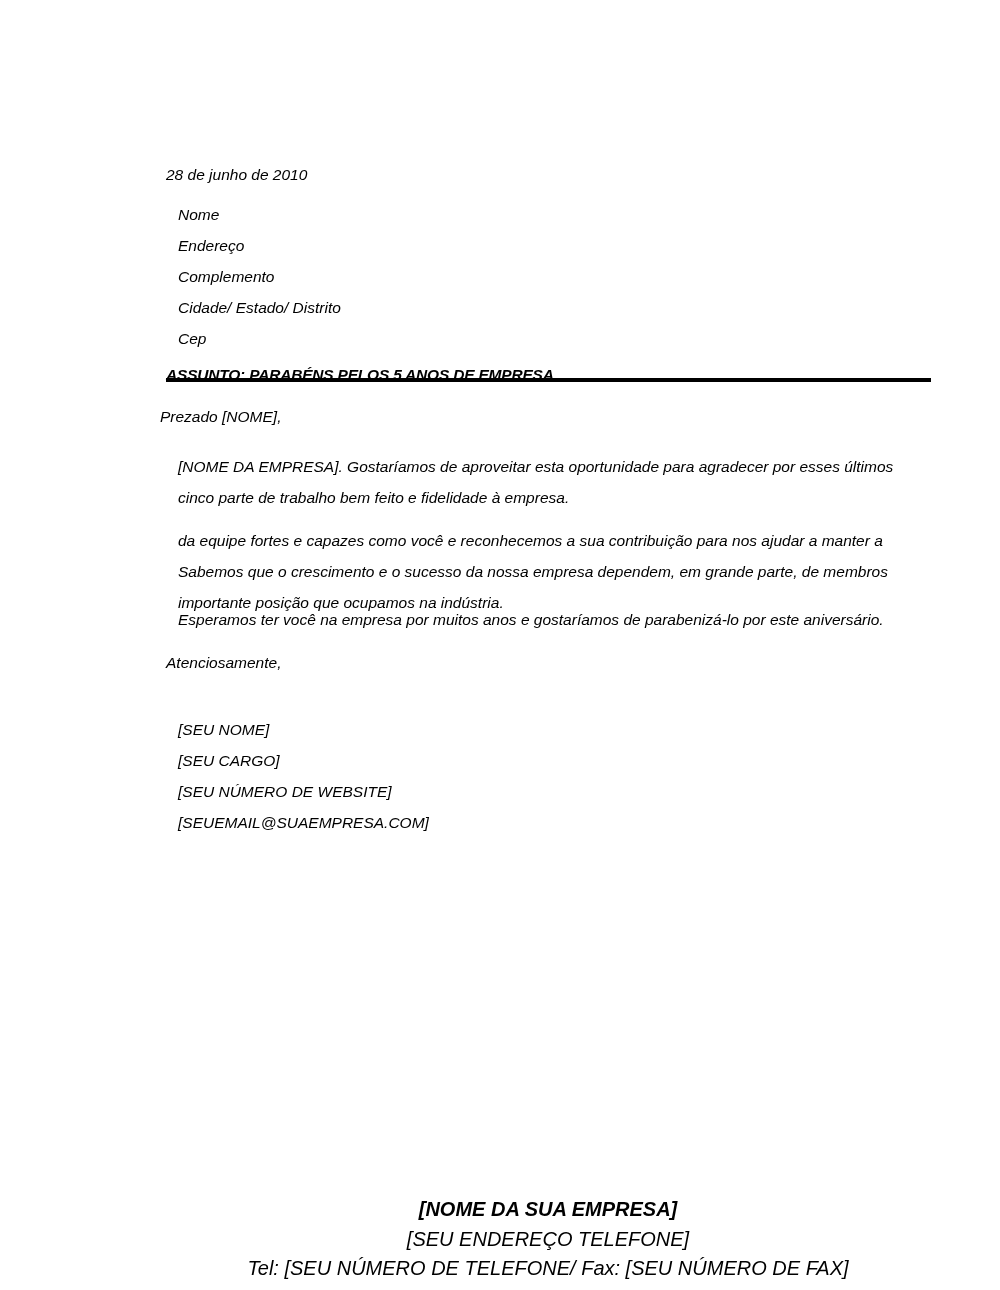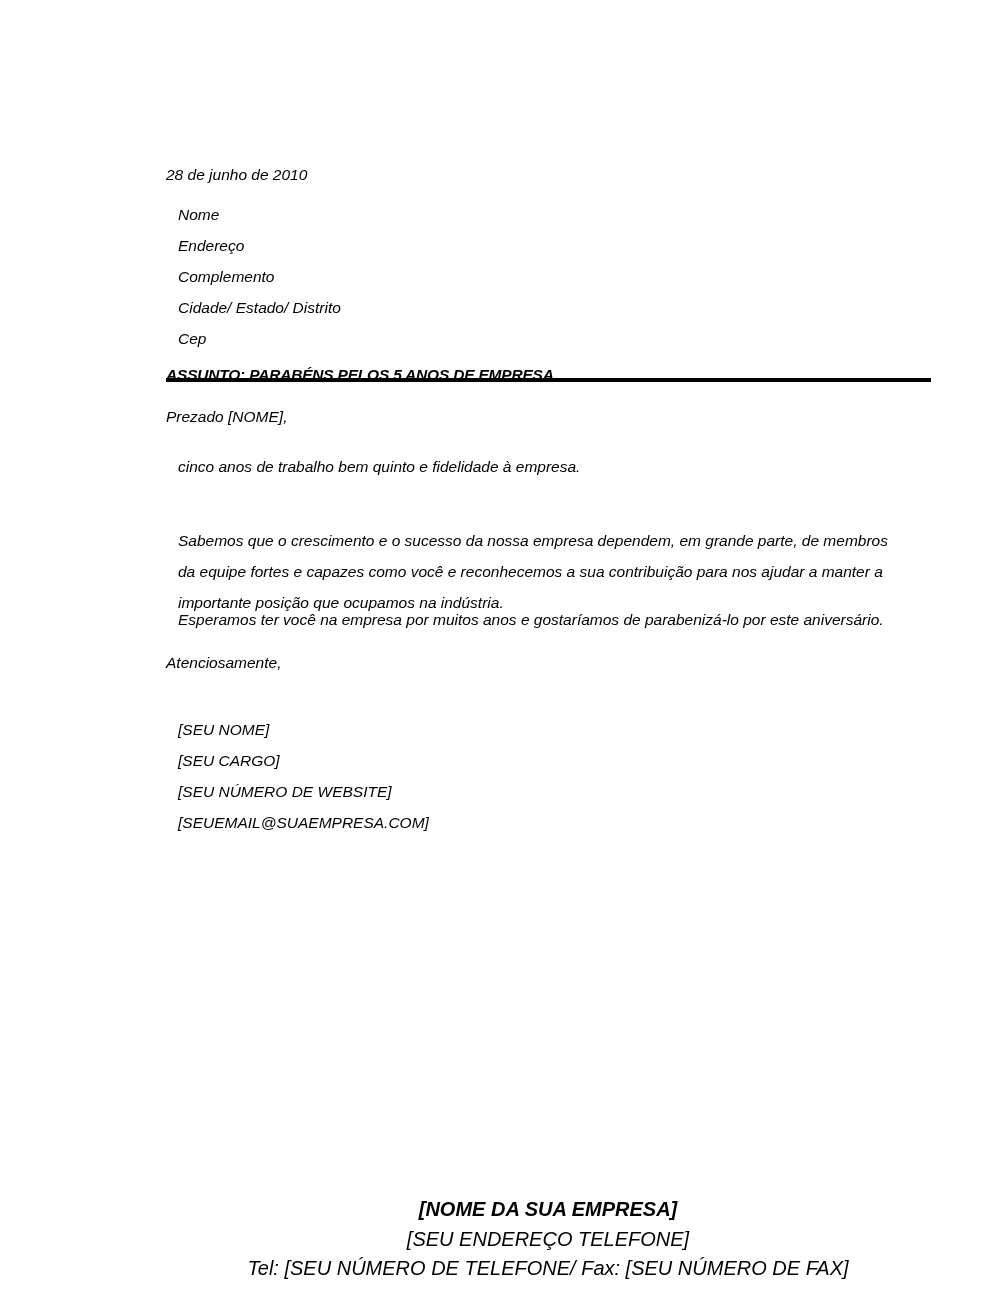--- a/index.html
+++ b/index.html
@@ -14,21 +14,21 @@
   .page {
     position: absolute; left: 0; top: 0;
     width: 1000px; height: 1290px;
     background: #ffffff;
   }
   .txt { font-size: 15.5px; line-height: 19px; }
   .date        { position: absolute; left: 118px; top: 117px; }
   .recipient   { position: absolute; left: 118px; top: 145px; }
   .subject     { position: absolute; left: 118px; top: 317px; font-weight: bold; letter-spacing: -0.2px; }
   .rule        { position: absolute; left: 118px; top: 330px; width: 765px; height: 4px; background: #000000; }
-  .salutation  { position: absolute; left: 118px; top: 359px; }
+  .salutation  { position: absolute; left: 112px; top: 359px; }
   .para        { position: absolute; left: 118px; width: 770px; }
   .p1 { top: 397px; }
   .p2 { top: 471px; }
   .p3 { top: 550px; }
   .closing     { position: absolute; left: 118px; top: 605px; }
   .signature   { position: absolute; left: 118px; top: 660px; }
   .footer {
     position: absolute; left: 0; top: 1141px; width: 1000px;
     text-align: center; font-size: 20px; line-height: 17.5px;
   }
@@ -53,26 +53,27 @@
     <div>Cidade/ Estado/ Distrito</div>
     <div>Cep</div>
   </div>
 
   <div class="subject txt">ASSUNTO: PARABÉNS PELOS 5 ANOS DE EMPRESA</div>
   <div class="rule"></div>
 
   <div class="salutation txt">Prezado [NOME],</div>
 
   <div class="para p1 txt">
-    <div>cinco anos de trabalho bem quinto e fidelidade à empresa.</div>
+    <div>[NOME DA EMPRESA]. Gostaríamos de aproveitar esta oportunidade para agradecer por esses últimos</div>
+    <div>cinco parte de trabalho bem feito e fidelidade à empresa.</div>
   </div>
 
   <div class="para p2 txt">
+    <div>da equipe fortes e capazes como você e reconhecemos a sua contribuição para nos ajudar a manter a</div>
     <div>Sabemos que o crescimento e o sucesso da nossa empresa dependem, em grande parte, de membros</div>
-    <div>da equipe fortes e capazes como você e reconhecemos a sua contribuição para nos ajudar a manter a</div>
     <div>importante posição que ocupamos na indústria.</div>
   </div>
 
   <div class="para p3 txt">
     <div>Esperamos ter você na empresa por muitos anos e gostaríamos de parabenizá-lo por este aniversário.</div>
   </div>
 
   <div class="closing txt">Atenciosamente,</div>
 
   <div class="signature txt">

